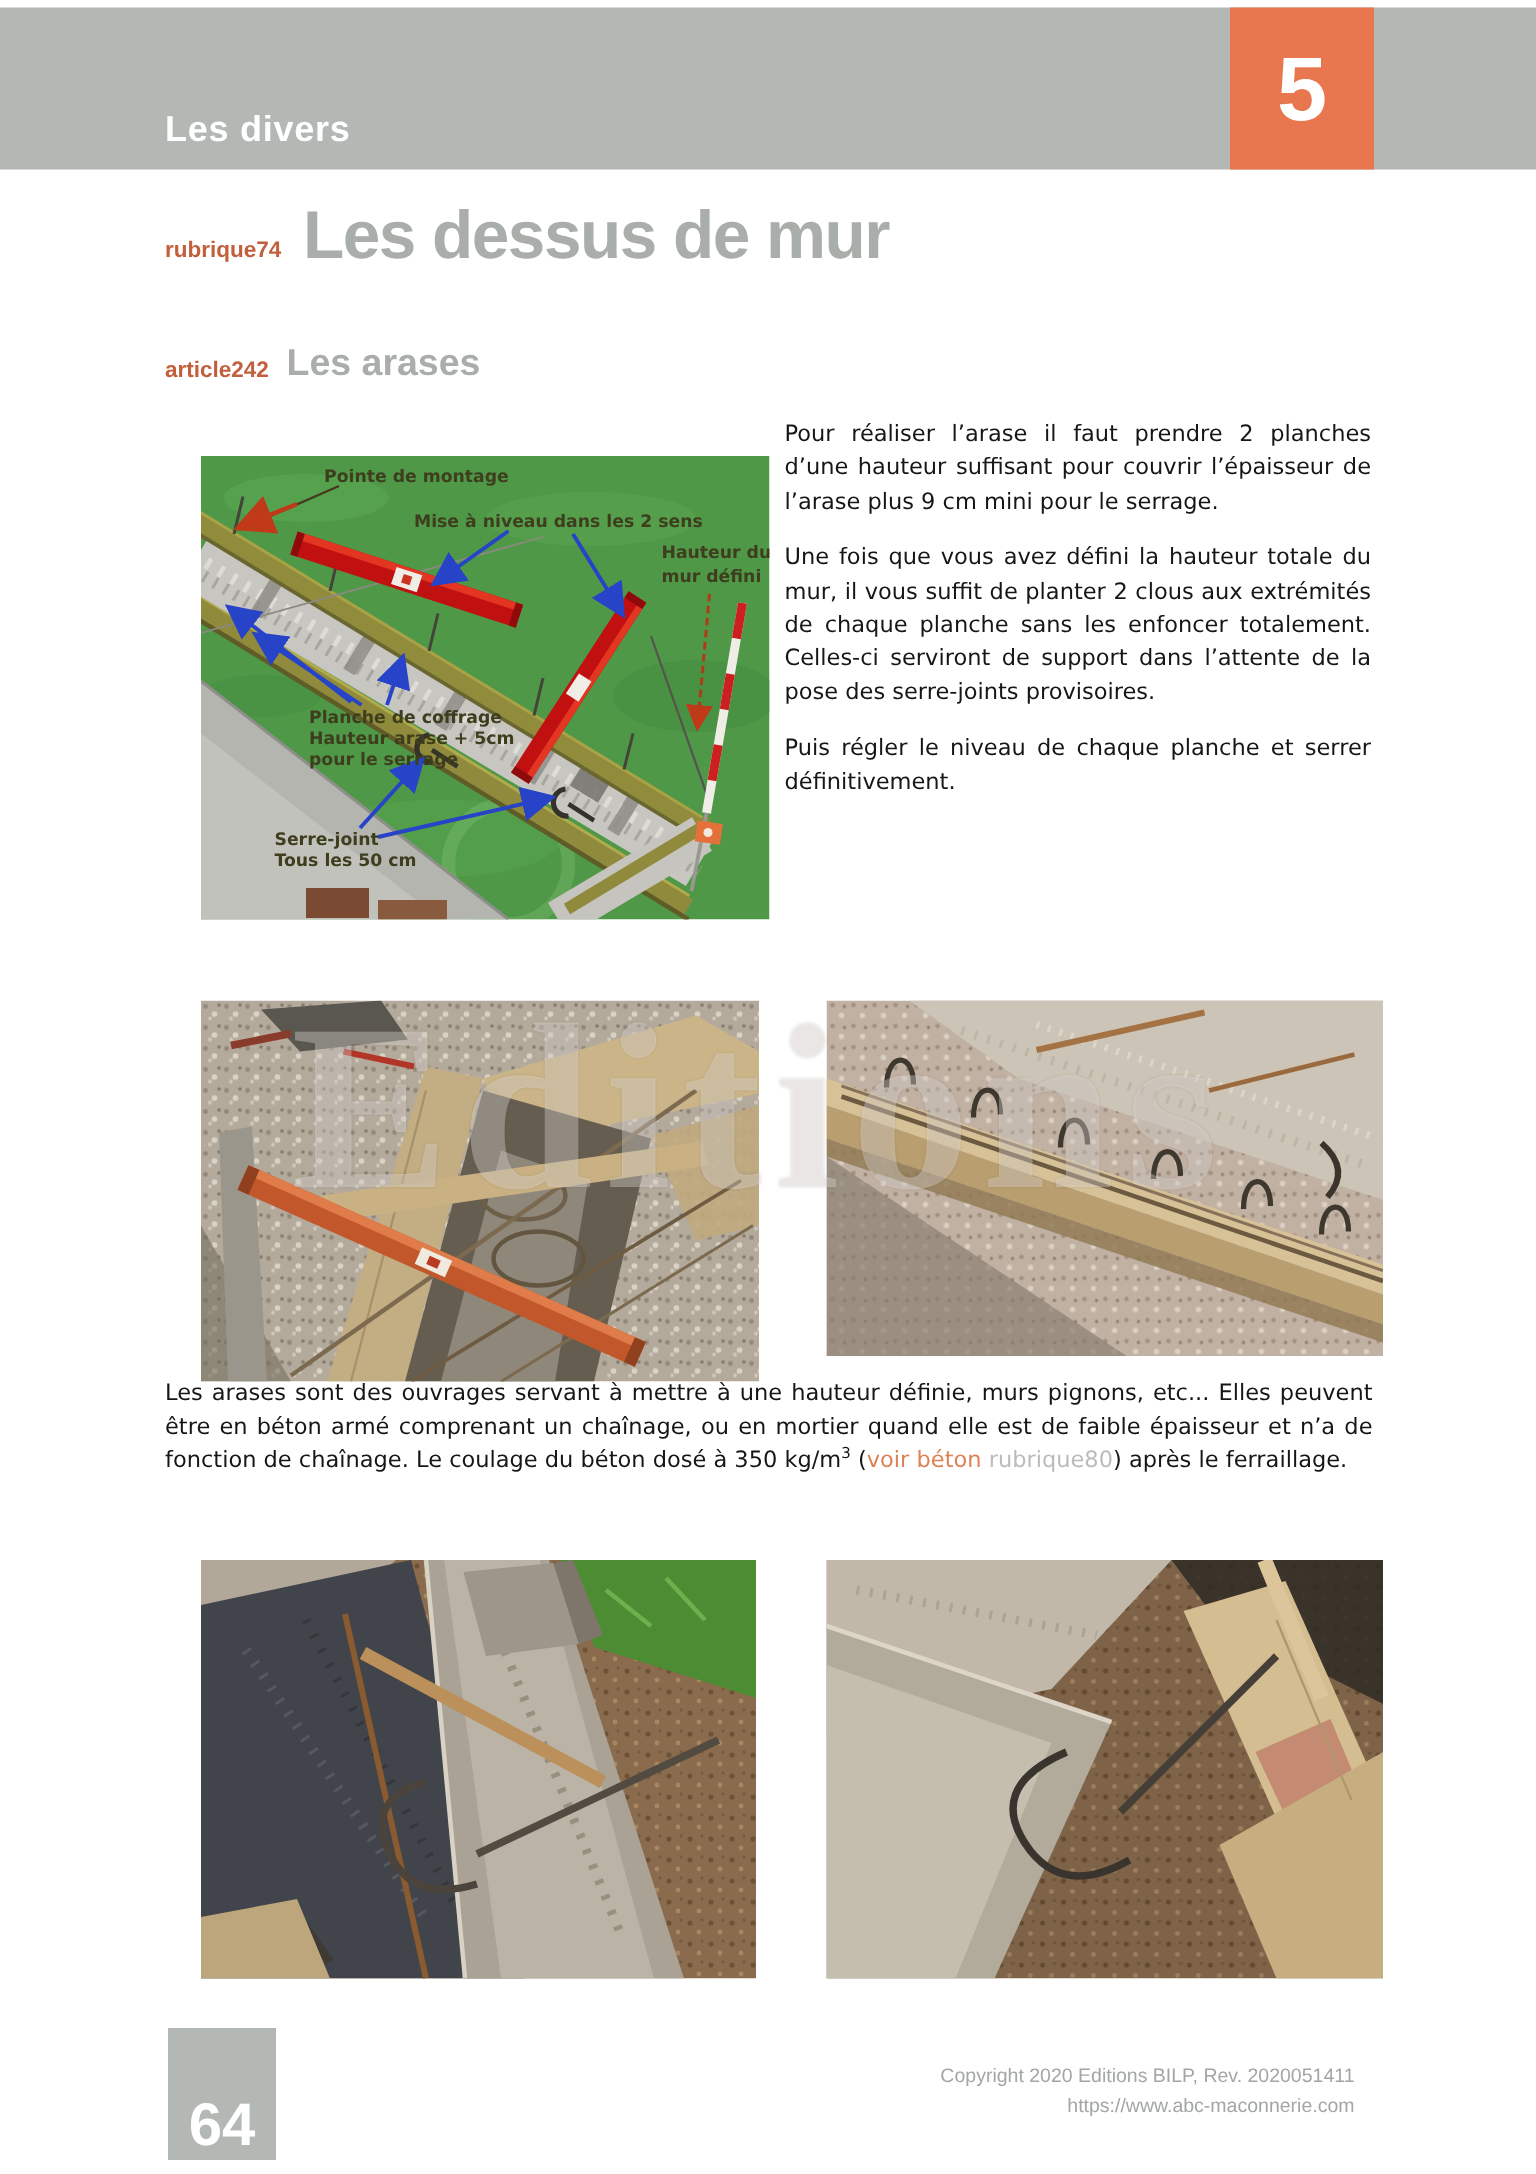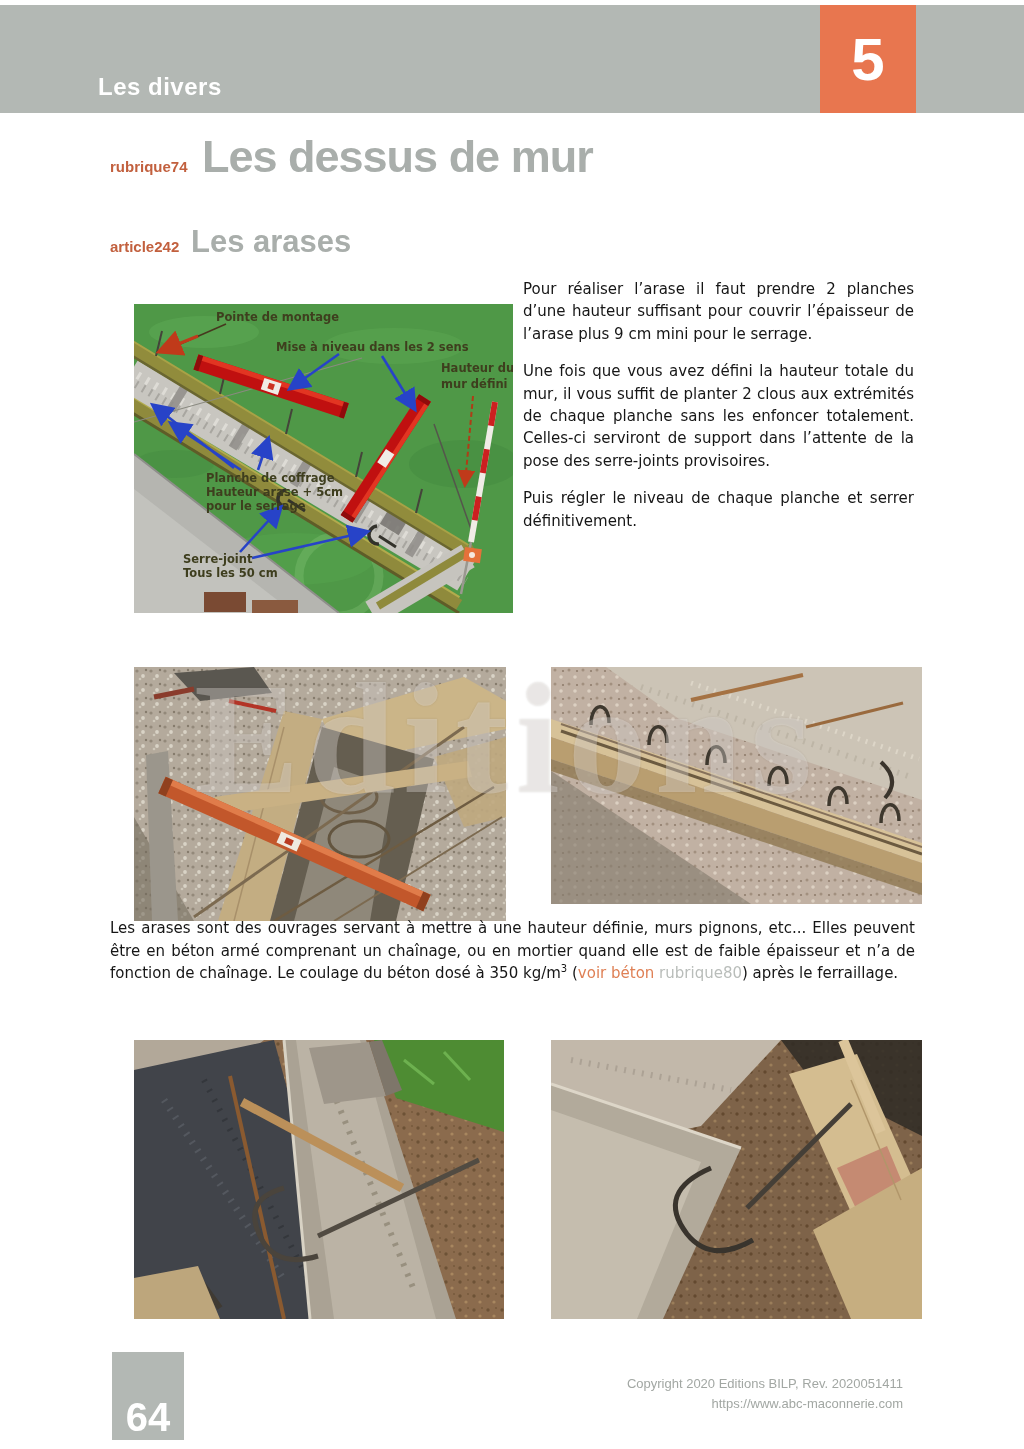--- a/index.html
+++ b/index.html
@@ -1,30 +1,30 @@
 <!DOCTYPE html>
 <html><head>
 <meta charset="utf-8">
 <style>
   html,body{margin:0;padding:0;background:#ffffff;}
   .page{position:relative;width:1024px;height:1449px;background:#ffffff;overflow:hidden;
         font-family:"Liberation Sans",sans-serif;}
   
   .header-bar{position:absolute;left:0;top:5px;width:1024px;height:108px;background:#b3b8b4;}
-  .chapter-title{position:absolute;left:98px;top:68px;font-weight:bold;font-size:24px;color:#ffffff;letter-spacing:.5px;}
+  .chapter-title{position:absolute;left:110px;top:68px;font-weight:bold;font-size:24px;color:#ffffff;letter-spacing:.5px;}
   .chapter-num-box{position:absolute;left:820px;top:0;width:96px;height:108px;background:#e8764f;
         display:flex;align-items:center;justify-content:center;}
   .chapter-num{font-weight:bold;font-size:60px;color:#ffffff;}
   
   .tag{position:absolute;font-weight:bold;font-size:15px;color:#c2603e;}
   .tag.rubrique{left:110px;top:158px;}
   .tag.article{left:110px;top:238px;}
   h1.page-title{position:absolute;left:202px;top:134px;margin:0;font-weight:bold;font-size:45px;
         letter-spacing:-1px;color:#a9aeab;line-height:45px;}
-  h2.article-title{position:absolute;left:191px;top:229px;margin:0;font-weight:bold;font-size:31px;
+  h2.article-title{position:absolute;left:191px;top:229px;margin:0;font-weight:bold;font-size:25px;
         color:#a9aeab;line-height:26px;}
   
   figure{margin:0;padding:16px;position:absolute;text-align:right;}
   .fig-diagram{left:118px;top:288px;width:379px;height:309px;}
   .fig-a{left:118px;top:651px;width:372px;height:254px;}
   .fig-b{left:535px;top:651px;width:371px;height:237px;}
   .fig-c{left:118px;top:1024px;width:370px;height:279px;}
   .fig-d{left:535px;top:1024px;width:371px;height:279px;}
   figure svg{display:block;width:100%;height:100%;}
   

